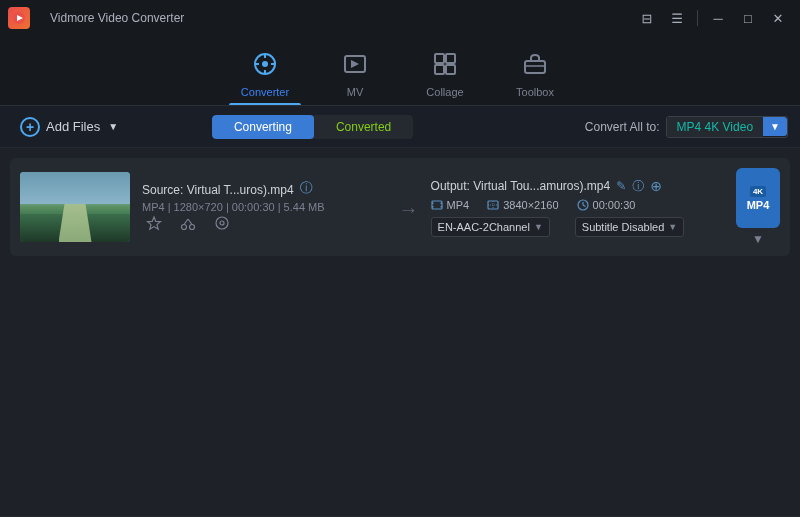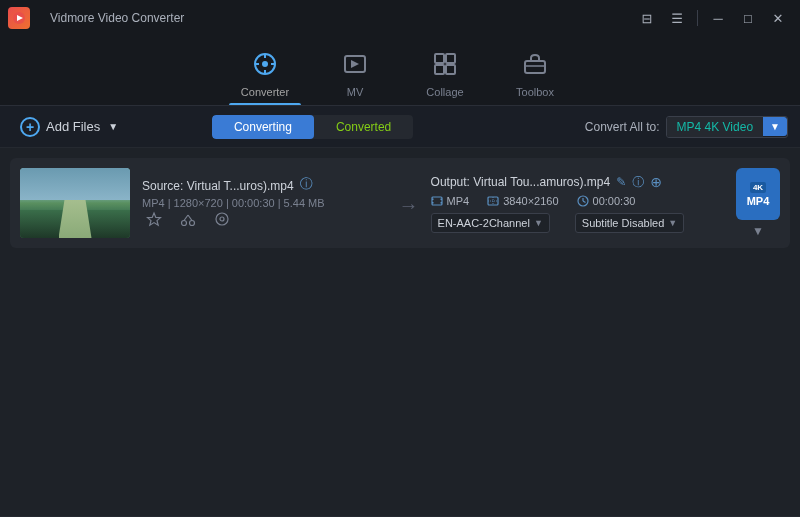--- a/index.html
+++ b/index.html
@@ -79,21 +79,21 @@
       align-items: center;
       justify-content: center;
       width: 90px;
       height: 60px;
       cursor: pointer;
       gap: 4px;
       position: relative;
       color: #7a8190;
     }
     .nav-tab.active {
-      color: #a3a3a3;
+      color: #3b82f6;
     }
     .nav-tab.active::after {
       content: '';
       position: absolute;
       bottom: 0;
       left: 10%;
       width: 80%;
       height: 2px;
       background: #4ea8f0;
       border-radius: 2px 2px 0 0;
@@ -352,21 +352,21 @@
     
     .format-badge-wrap {
       display: flex;
       flex-direction: column;
       align-items: center;
       gap: 4px;
       flex-shrink: 0;
     }
     .format-badge {
       width: 44px;
-      height: 52px;
+      height: 60px;
       background: #2a6ec0;
       border-radius: 6px;
       display: flex;
       flex-direction: column;
       align-items: center;
       justify-content: center;
       font-size: 9px;
       color: white;
       font-weight: bold;
       position: relative;

